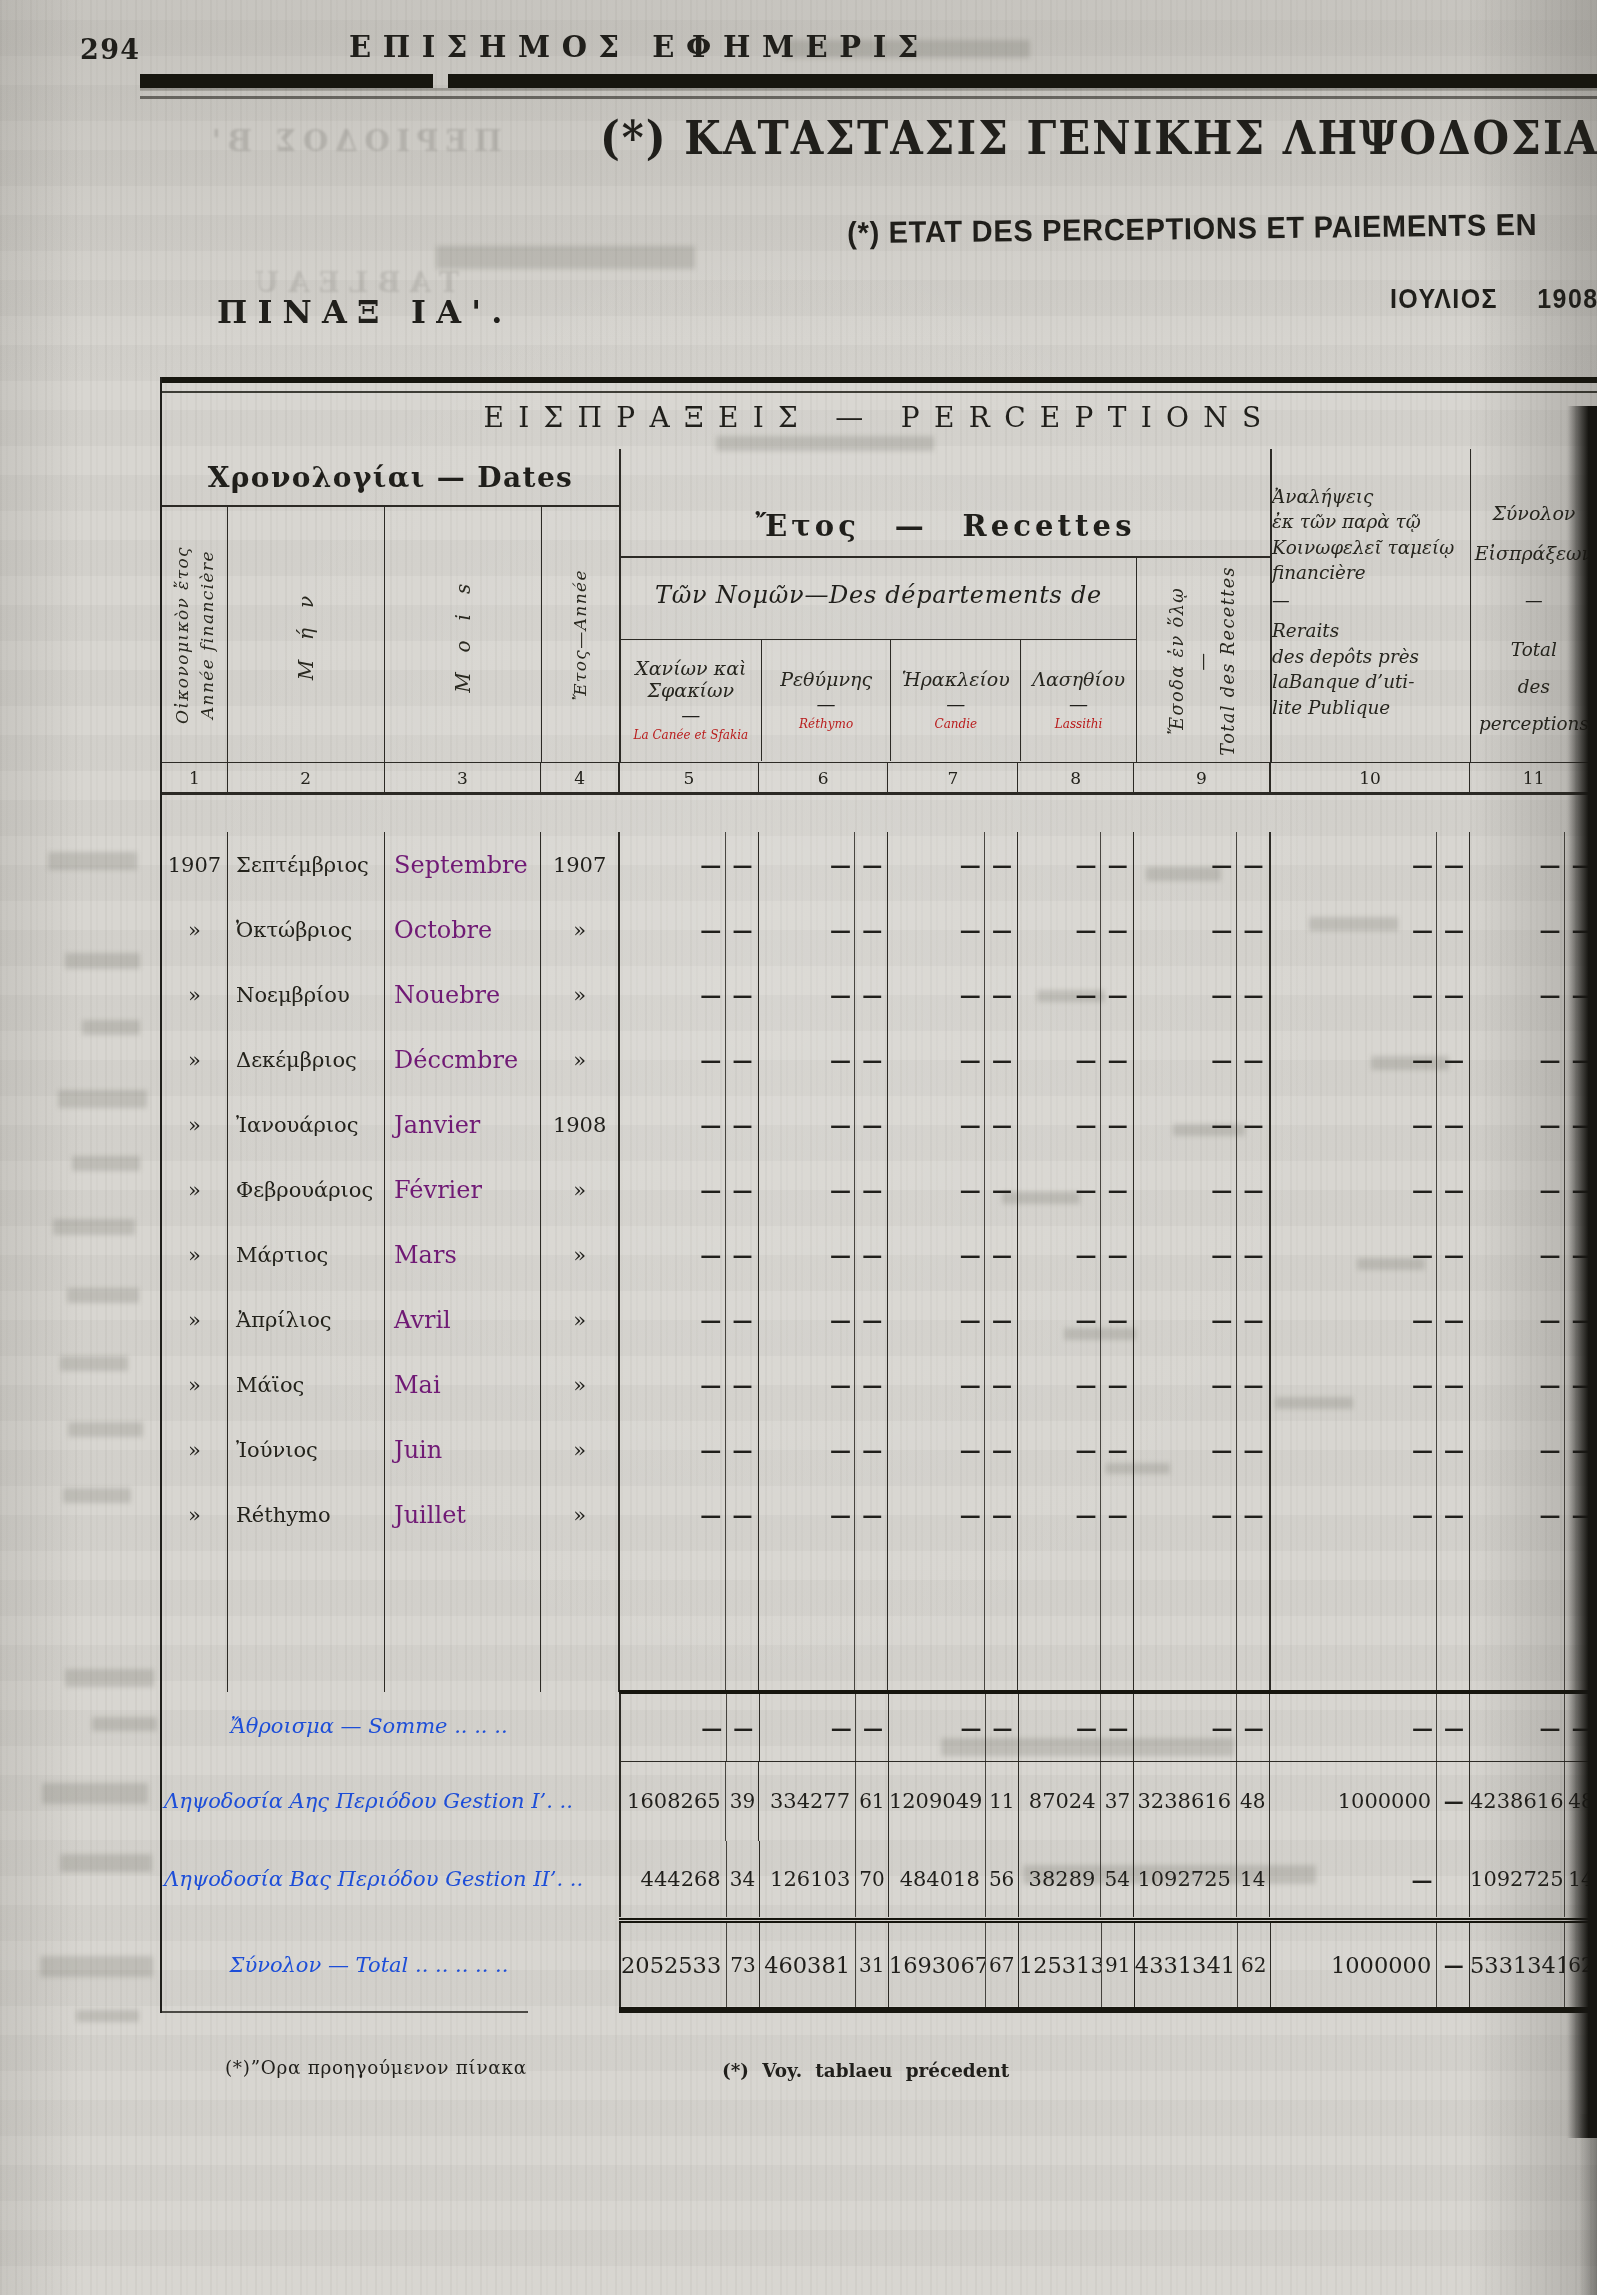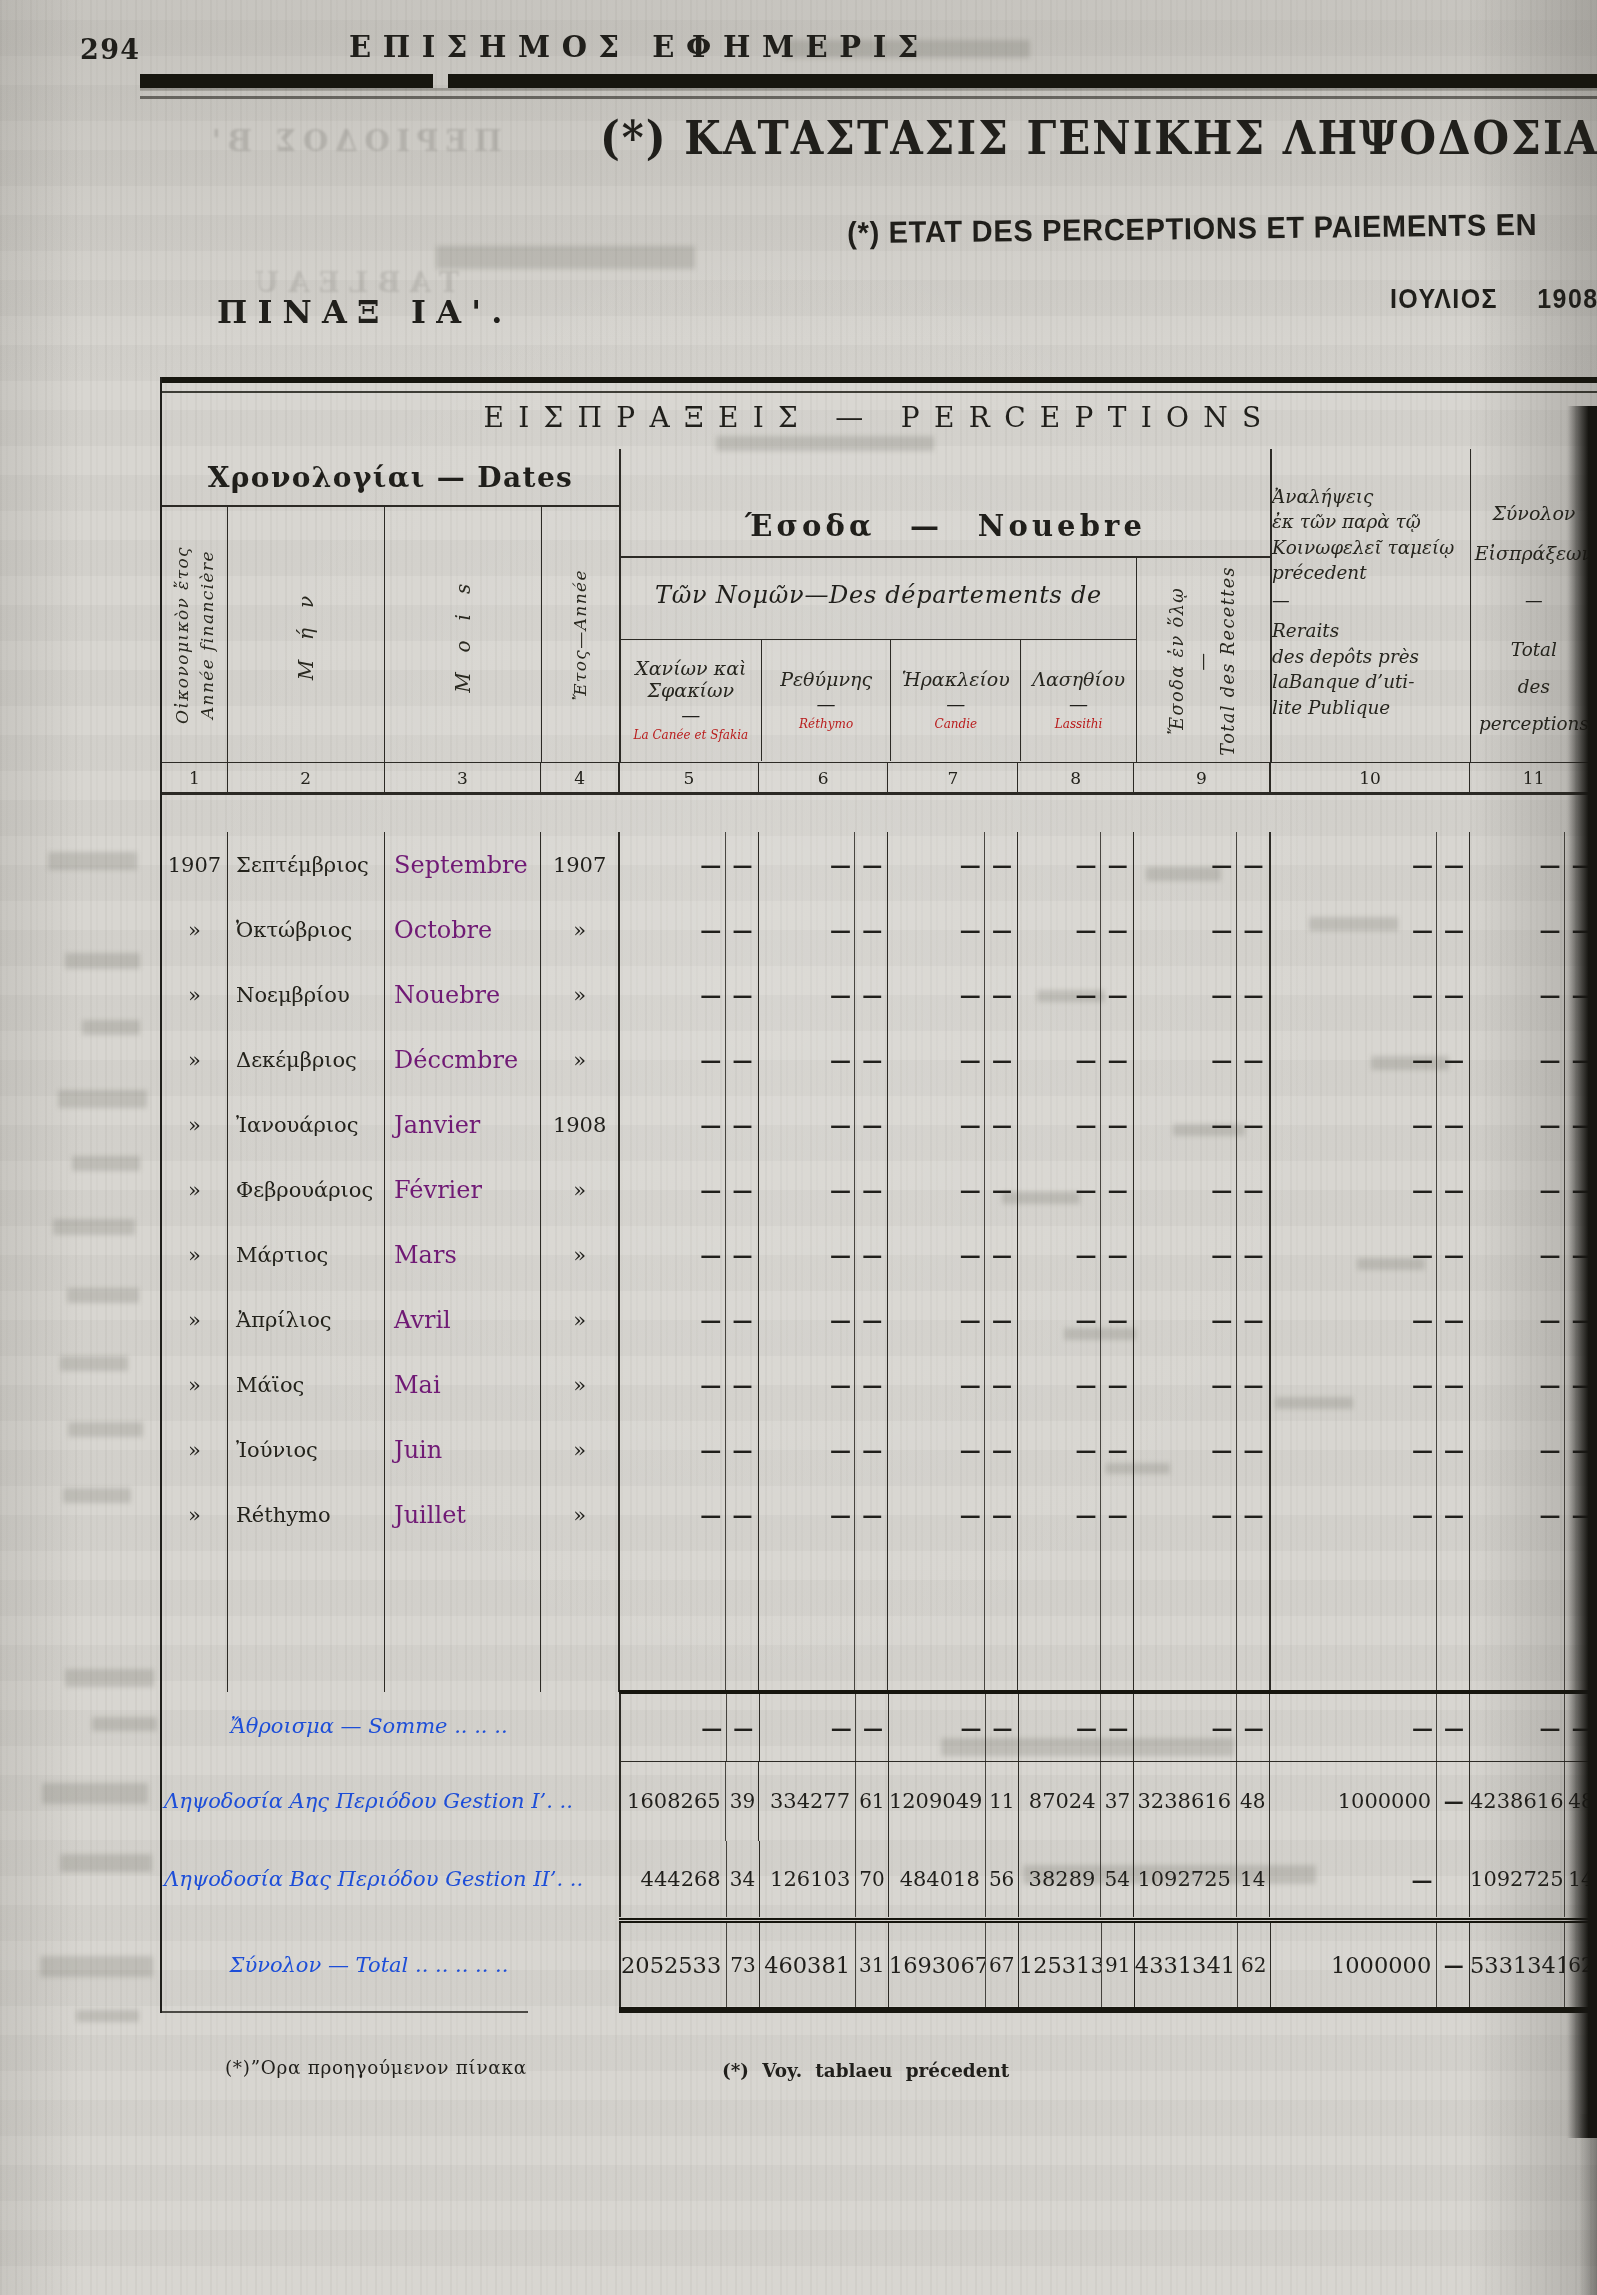--- a/index.html
+++ b/index.html
@@ -238,21 +238,21 @@
         </div>
         <div class="h-dc w4">
           <div class="rot">
             <span>Ἔτος—Année</span>
           </div>
         </div>
       </div>
     </div>
 
     <div class="h-recettes">
-      <div class="h-rec-title">Έσοδα — Nouebre</div>
+      <div class="h-rec-title">Ἔτος — Recettes</div>
       <div class="h-rec-body">
         <div class="h-depts">
           <div class="h-depts-title">Τῶν Νομῶν—Des départements de</div>
           <div class="h-depts-cells">
             <div class="h-dept w5">
               <div class="gk">Χανίων καὶ Σφακίων</div>
               <div class="dsh">—</div>
               <div class="fr">La Canée et Sfakia</div>
             </div>
             <div class="h-dept w6">
@@ -280,21 +280,21 @@
           </div>
         </div>
       </div>
     </div>
 
     <div class="h-col10">
       <div class="gk">
         <div>Ἀναλήψεις</div>
         <div>ἐκ τῶν παρὰ τῷ</div>
         <div>Κοινωφελεῖ ταμείῳ</div>
-        <div>précedent</div>
+        <div>financière</div>
       </div>
       <div class="dsh">—</div>
       <div class="fr">
         <div>Reraits</div>
         <div>des depôts près</div>
         <div>laBanque d’uti-</div>
         <div>lite Publique</div>
       </div>
     </div>
 

